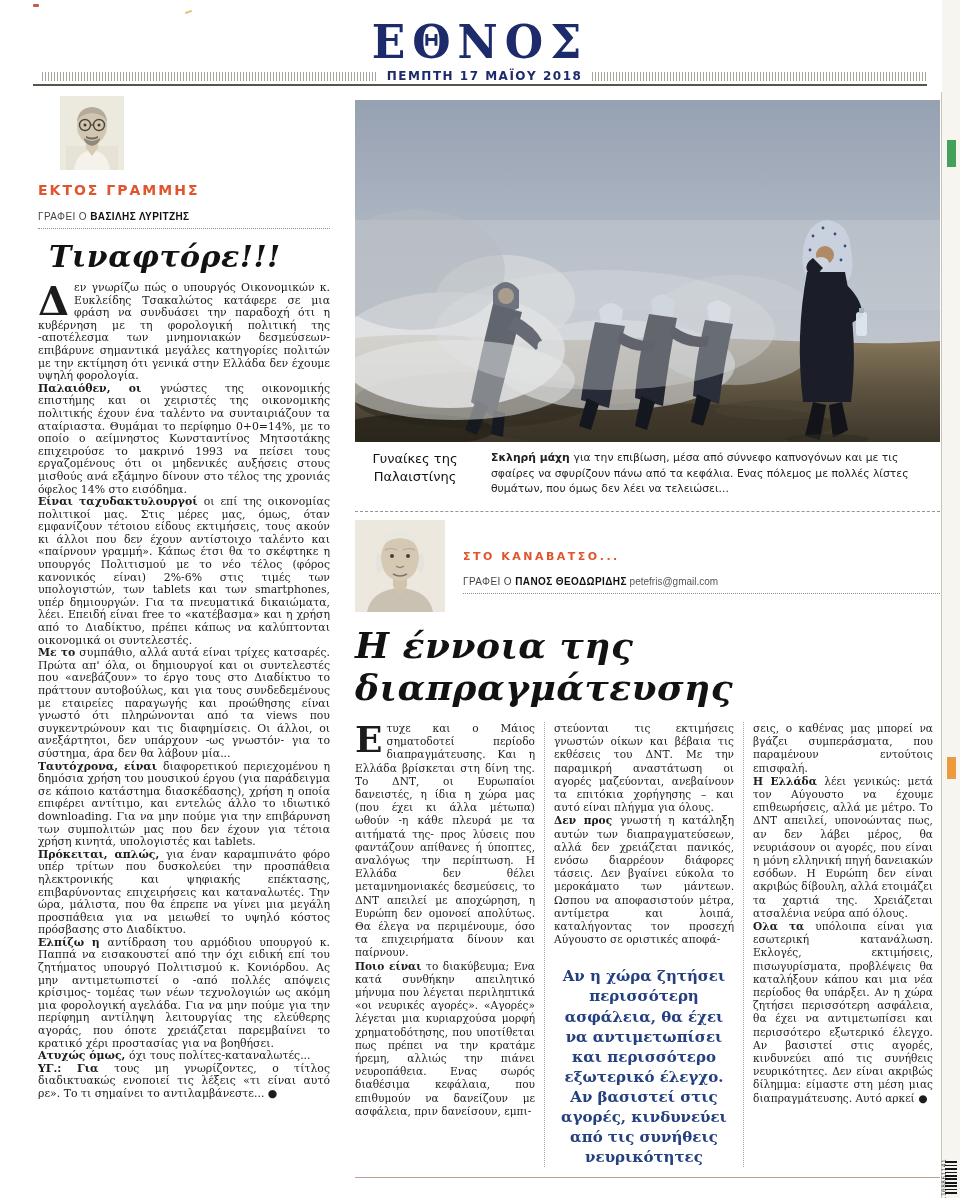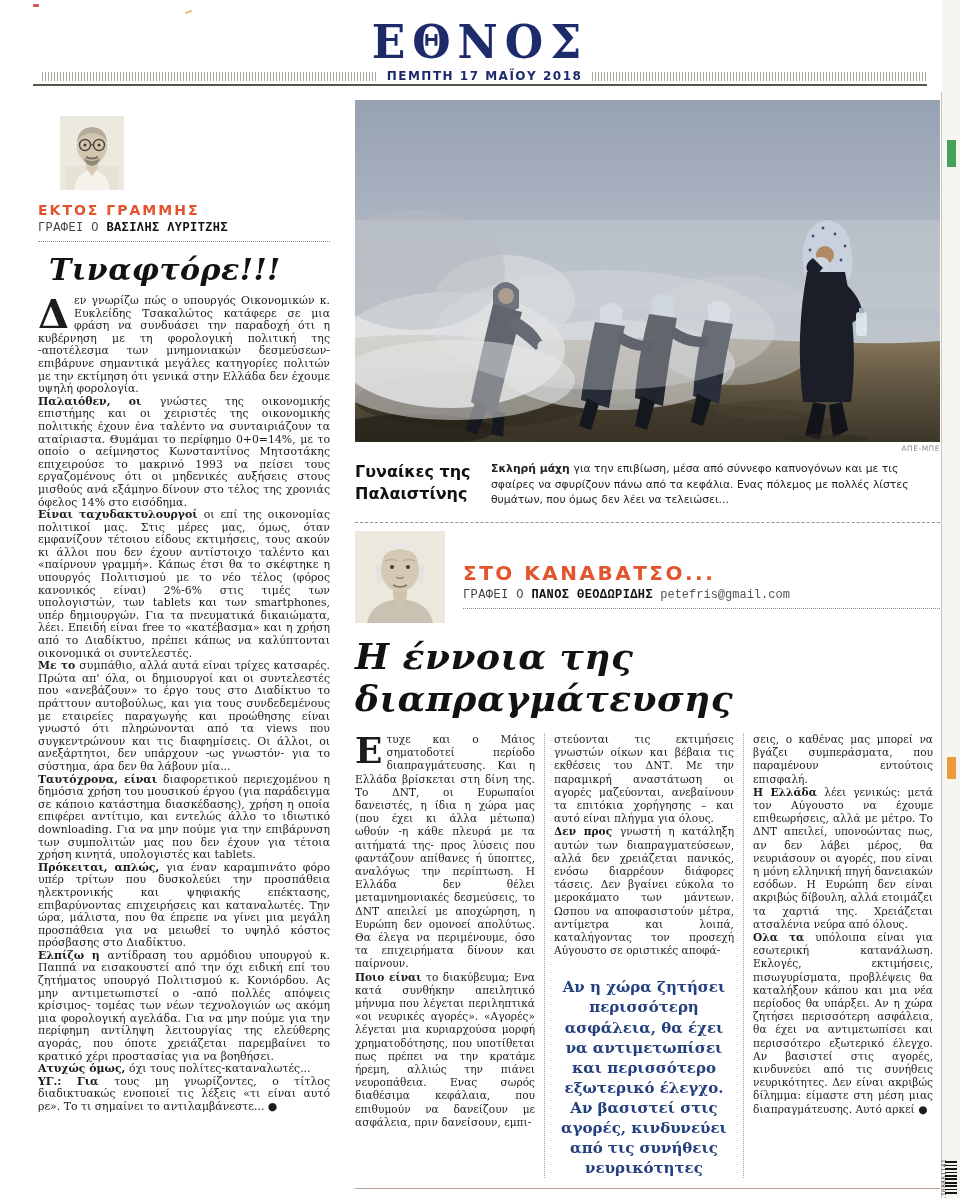--- a/index.html
+++ b/index.html
@@ -7,45 +7,45 @@
         font-family:"DejaVu Serif",serif;color:#1c1c1c;}
   
   .logo{position:absolute;top:16px;left:0;right:0;text-align:center;
         font-family:"DejaVu Serif",serif;font-weight:bold;font-size:44px;
         color:#1e2b6b;letter-spacing:7px;transform:scaleY(1.05);}
   .dateline{position:absolute;top:69px;left:33px;right:33px;display:flex;align-items:center;gap:10px;padding-left:9px;}
   .ticks{flex:1;height:9px;background:repeating-linear-gradient(90deg,#8f8c82 0 1px,transparent 1px 3px);opacity:.8;}
   .date{font-family:"DejaVu Sans",sans-serif;font-weight:bold;font-size:12px;color:#1e2b6b;letter-spacing:1.5px;white-space:nowrap;}
   .rule-top{position:absolute;top:84px;left:33px;right:33px;height:2px;background:#57544b;}
   
-  .leftcol{position:absolute;left:38px;top:116px;width:292px;}
+  .leftcol{position:absolute;left:38px;top:96px;width:292px;}
   .portrait1{margin-left:22px;width:64px;height:74px;display:block;}
   .kicker{font-family:"DejaVu Sans",sans-serif;font-weight:bold;font-size:14px;
           color:#e2542c;letter-spacing:2px;margin-top:12px;}
-  .byline{font-family:Liberation Mono, monospace;font-size:12px;color:#444;margin-top:3px;letter-spacing:.4px;}
+  .byline{font-family:Liberation Sans, sans-serif;font-size:10px;color:#444;margin-top:13px;letter-spacing:.4px;}
   .byline .bname{font-weight:bold;color:#111;}
   .byline .bmail{font-weight:normal;color:#555;text-transform:none;letter-spacing:0;}
   .dotrule{border:none;border-top:1px dotted #8d8b84;margin:6px 0 0 0;}
   .headline1{font-weight:bold;font-style:italic;font-size:30px;color:#121212;margin:10px 0 8px 11px;letter-spacing:.5px;}
   .body1{font-size:10.9px;line-height:12.6px;text-align:justify;}
   .body1 p{margin:0;}
   .lead{font-weight:bold;}
   .dropcap{float:left;font-weight:bold;font-size:40px;line-height:33px;padding:2px 5px 0 0;}
   
   .rightcol{position:absolute;left:355px;top:100px;width:585px;}
   .photo{display:block;width:585px;height:342px;}
   .credit{font-family:"DejaVu Sans",sans-serif;font-size:7.5px;color:#8a8a85;text-align:right;margin-top:2px;letter-spacing:.5px;}
   .caption{display:flex;margin-top:8px;gap:16px;}
-  .cap-title{width:120px;font-family:"DejaVu Sans",sans-serif;font-weight:bold;font-size:16px;line-height:1.35;color:#111;flex:none;}
+  .cap-title{width:120px;font-family:"DejaVu Sans",sans-serif;font-weight:normal;font-size:13px;line-height:1.35;color:#111;flex:none;text-align:center;}
   .cap-text{flex:1;font-family:"DejaVu Sans",sans-serif;font-size:10.8px;line-height:1.45;color:#222;}
   .sep{border:none;border-top:1px dashed #97948c;margin:14px 0 0 0;}
   .head2{display:flex;margin-top:8px;gap:18px;}
   .portrait2{width:90px;height:92px;flex:none;display:block;}
   .head2-txt{padding-top:30px;flex:1;}
-  .head2 .kicker{margin-top:0;font-size:20px;letter-spacing:2.5px;}
+  .head2 .kicker{margin-top:0;font-size:11px;letter-spacing:2.5px;}
   .headline2{font-weight:bold;font-style:italic;font-size:36px;color:#121212;margin-top:12px;letter-spacing:.5px;}
   .cols{display:flex;margin-top:14px;min-height:398px;}
   .col{width:33.33%;padding:0 9px;font-size:10.6px;line-height:13.2px;text-align:justify;}
   .col:first-child{padding-left:0;}
   .col:last-child{padding-right:7px;}
   .col + .col{border-left:1px dotted #a5a29a;}
   .col p{margin:0 0 0 0;}
   .col p + p{}
   .dropcap2{float:left;font-weight:bold;font-size:36px;line-height:30px;padding:2px 4px 0 0;}
   .pullquote{margin-top:20px;font-weight:bold;font-size:15px;line-height:1.34;color:#24407e;text-align:center;}
@@ -182,21 +182,20 @@
         <path d="M488 182 Q506 196 508 216 L495 224 Q488 202 482 192 Z" fill="#1b1e29"></path>
         <rect x="501" y="212" width="11" height="24" rx="3" fill="#dde6ec" opacity=".95"></rect>
         <rect x="504" y="208" width="5" height="5" fill="#9fb2c0"></rect>
         <path d="M458 302 L450 336 L465 340 L471 305 Z" fill="#131419"></path>
         <path d="M487 302 L493 330 L478 338 L474 305 Z" fill="#131419"></path>
         <ellipse cx="472" cy="339" rx="42" ry="5" fill="#2e2b23" opacity=".55"></ellipse>
       </g>
       <ellipse cx="250" cy="230" rx="170" ry="60" fill="#dde0e2" opacity=".35"></ellipse>
       <ellipse cx="100" cy="280" rx="120" ry="40" fill="#e8e9e9" opacity=".5"></ellipse>
     </svg>
-    <div class="credit">ΑΠΕ-ΜΠΕ</div>
 
     <div class="caption">
       <div class="cap-title">Γυναίκες της Παλαιστίνης</div>
       <div class="cap-text"><span class="lead">Σκληρή μάχη </span><span>για την επιβίωση, μέσα από σύννεφο καπνογόνων και με τις σφαίρες να σφυρίζουν πάνω από τα κεφάλια. Ενας πόλεμος με πολλές λίστες θυμάτων, που όμως δεν λέει να τελειώσει...</span></div>
     </div>
 
     <hr class="sep">
 
     <div class="head2">
       <svg class="portrait2" viewBox="0 0 90 92">

